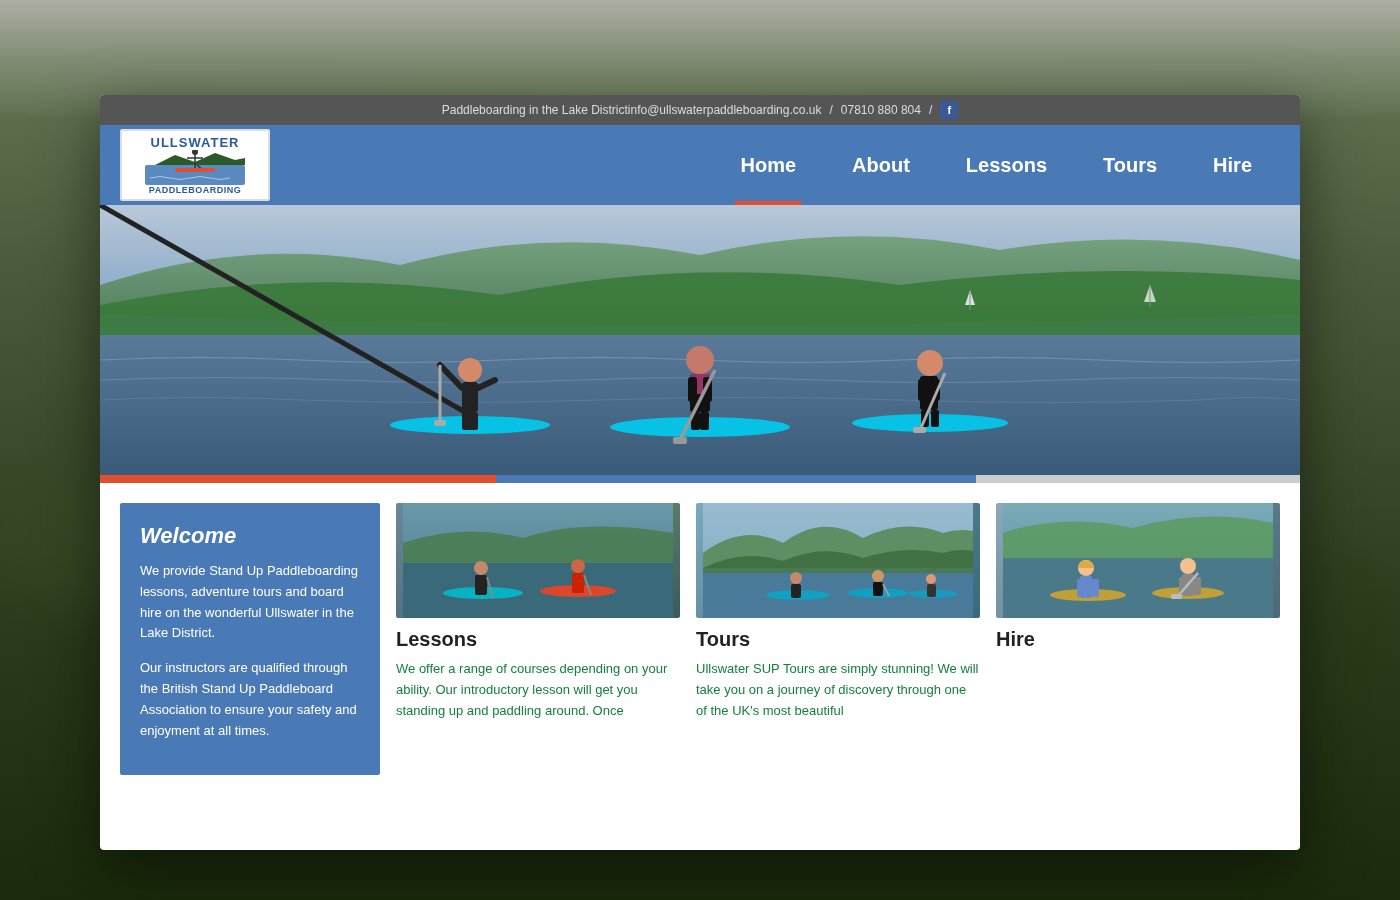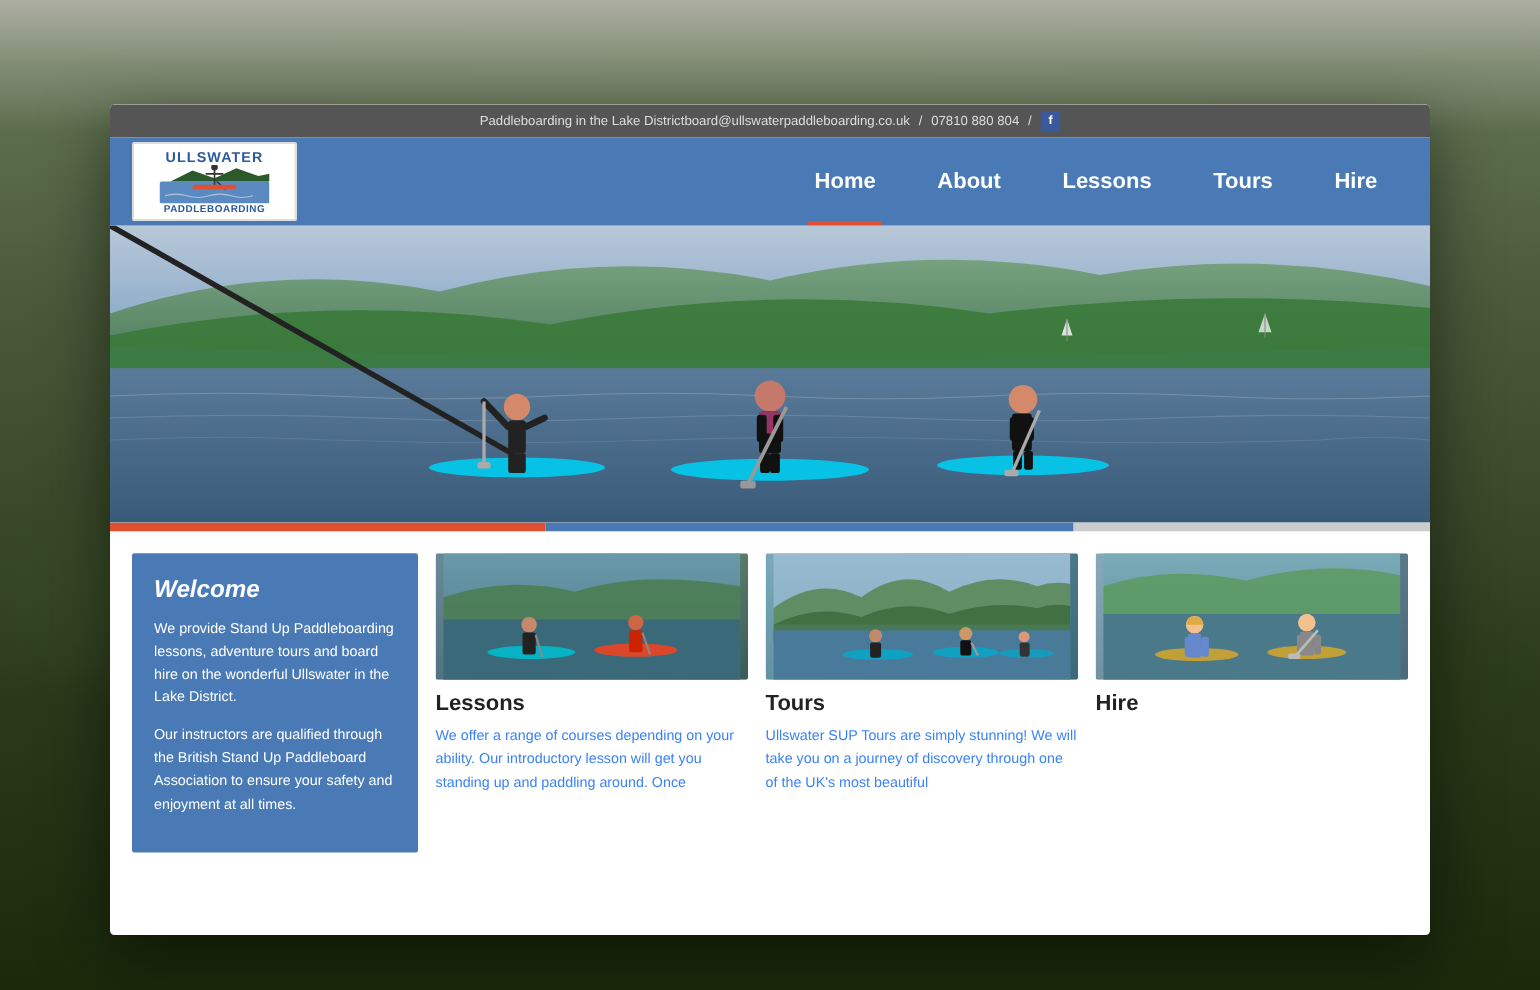--- a/index.html
+++ b/index.html
@@ -227,21 +227,21 @@
       position: relative;
     }
     .card-title {
       font-size: 20px;
       font-weight: bold;
       color: #222;
       margin-bottom: 8px;
     }
     .card-text {
       font-size: 13px;
-      color: #3b82f6;
+      color: #15803d;
       line-height: 1.6;
     }
 
     
     .img-lessons {
       background: linear-gradient(135deg, #6a8a9a 0%, #4a6a7a 40%, #5a7a6a 70%, #3a5a5a 100%);
       width: 100%;
       height: 100%;
       display: flex;
       align-items: center;
@@ -268,21 +268,21 @@
 <body>
 
 <div class="bg-landscape"></div>
 <div class="bg-top-mist"></div>
 
 <div class="browser-window">
 
   <div class="top-bar">
     <span>Paddleboarding in the Lake District</span>
     <div class="top-bar-right">
-      <span>board@ullswaterpaddleboarding.co.uk</span>
+      <span>info@ullswaterpaddleboarding.co.uk</span>
       <span>/</span>
       <span>07810 880 804</span>
       <span>/</span>
       <span class="fb-icon">f</span>
     </div>
   </div>
 
   <div class="nav-bar">
     <div class="logo-area">
       <div class="logo-text-top">ULLSWATER</div>

